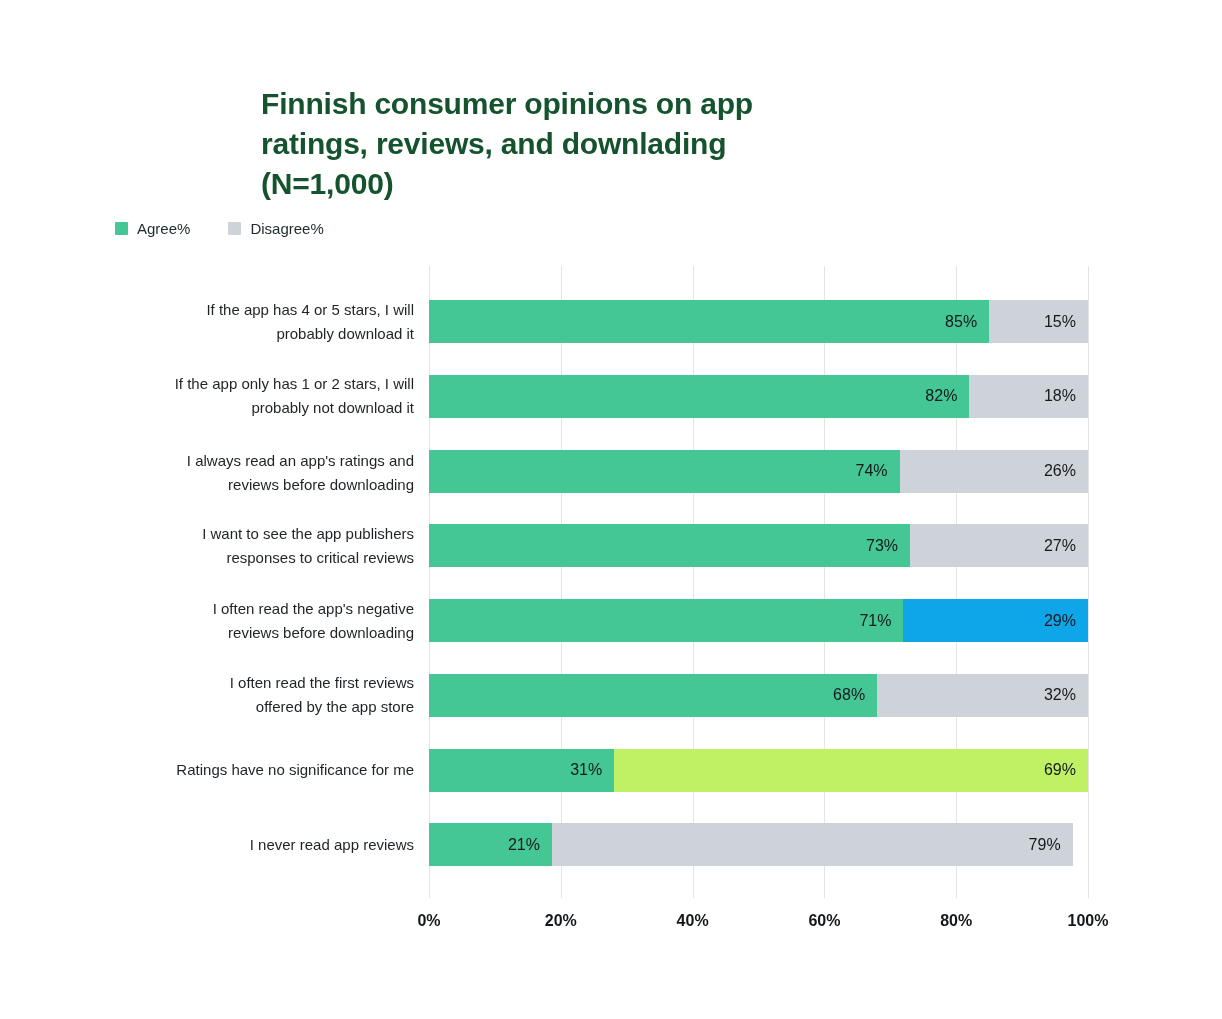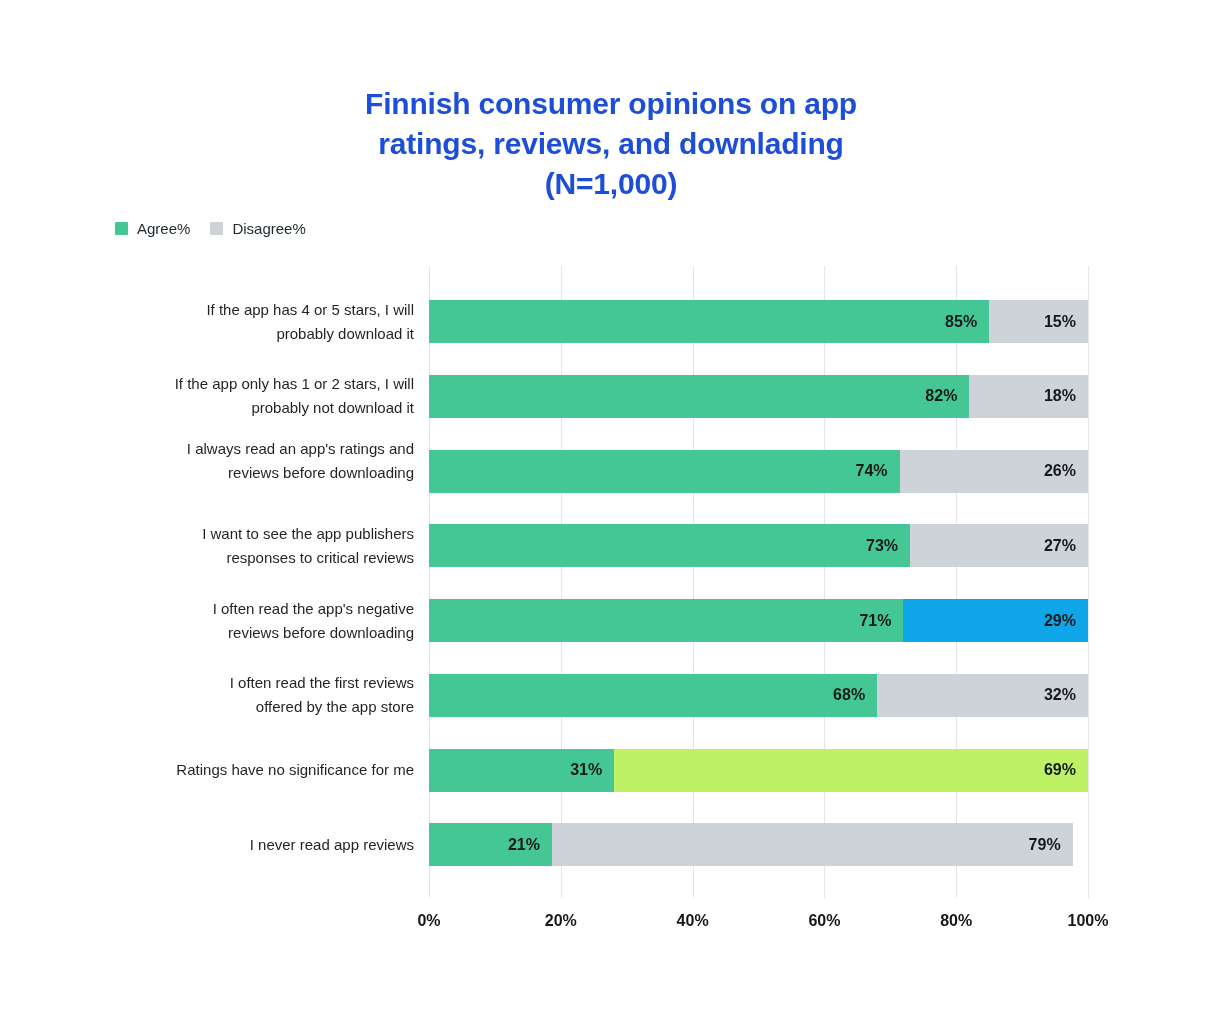--- a/index.html
+++ b/index.html
@@ -21,37 +21,37 @@
     inset: 0;
     background: #ffffff;
   }
 
   
   .chart-title {
     position: absolute;
     left: 261px;
     top: 84px;
     width: 700px;
-    text-align: center;
+    text-align: left;
     font-size: 30px;
     font-weight: bold;
     line-height: 40px;
     letter-spacing: -0.2px;
-    color: #1d4ed8;
+    color: #14532d;
     white-space: pre-line;
   }
 
   
   .legend {
     position: absolute;
     left: 115px;
     top: 221px;
     display: flex;
     align-items: center;
-    gap: 20px;
+    gap: 38px;
   }
   .legend-item {
     display: flex;
     align-items: center;
     gap: 9px;
   }
   .legend-swatch {
     width: 13px;
     height: 13px;
     border-radius: 1px;
@@ -97,21 +97,20 @@
   }
   .seg {
     height: 100%;
     display: flex;
     align-items: center;
     justify-content: flex-end;
     box-sizing: border-box;
     padding-right: 12px;
     font-size: 16px;
     color: #16191c;
-    font-weight: bold;
   }
 
   
   .cat-labels {
     position: absolute;
     left: 60px;
     top: 266px;
     width: 354px;
     height: 632px;
   }
@@ -162,21 +161,21 @@
       <span class="legend-swatch" style="background: rgb(206, 211, 217);"></span>
       <span class="legend-label">Disagree%</span>
     </div>
   </div>
 
   <div class="cat-labels">
       <div class="cat-label" style="top: 31.5px;">If the app has 4 or 5 stars, I will
 probably download it</div>
       <div class="cat-label" style="top: 106.25px;">If the app only has 1 or 2 stars, I will
 probably not download it</div>
-      <div class="cat-label" style="top: 171px;">I always read an app's ratings and
+      <div class="cat-label" style="top: 183px;">I always read an app's ratings and
 reviews before downloading</div>
       <div class="cat-label" style="top: 255.75px; text-align: right;">I want to see the app publishers
 responses to critical reviews</div>
       <div class="cat-label" style="top: 330.5px;">I often read the app's negative
 reviews before downloading</div>
       <div class="cat-label" style="top: 405.25px;">I often read the first reviews
 offered by the app store</div>
       <div class="cat-label" style="top: 492px;">Ratings have no significance for me</div>
       <div class="cat-label" style="top: 566.75px;">I never read app reviews</div>
     </div>

